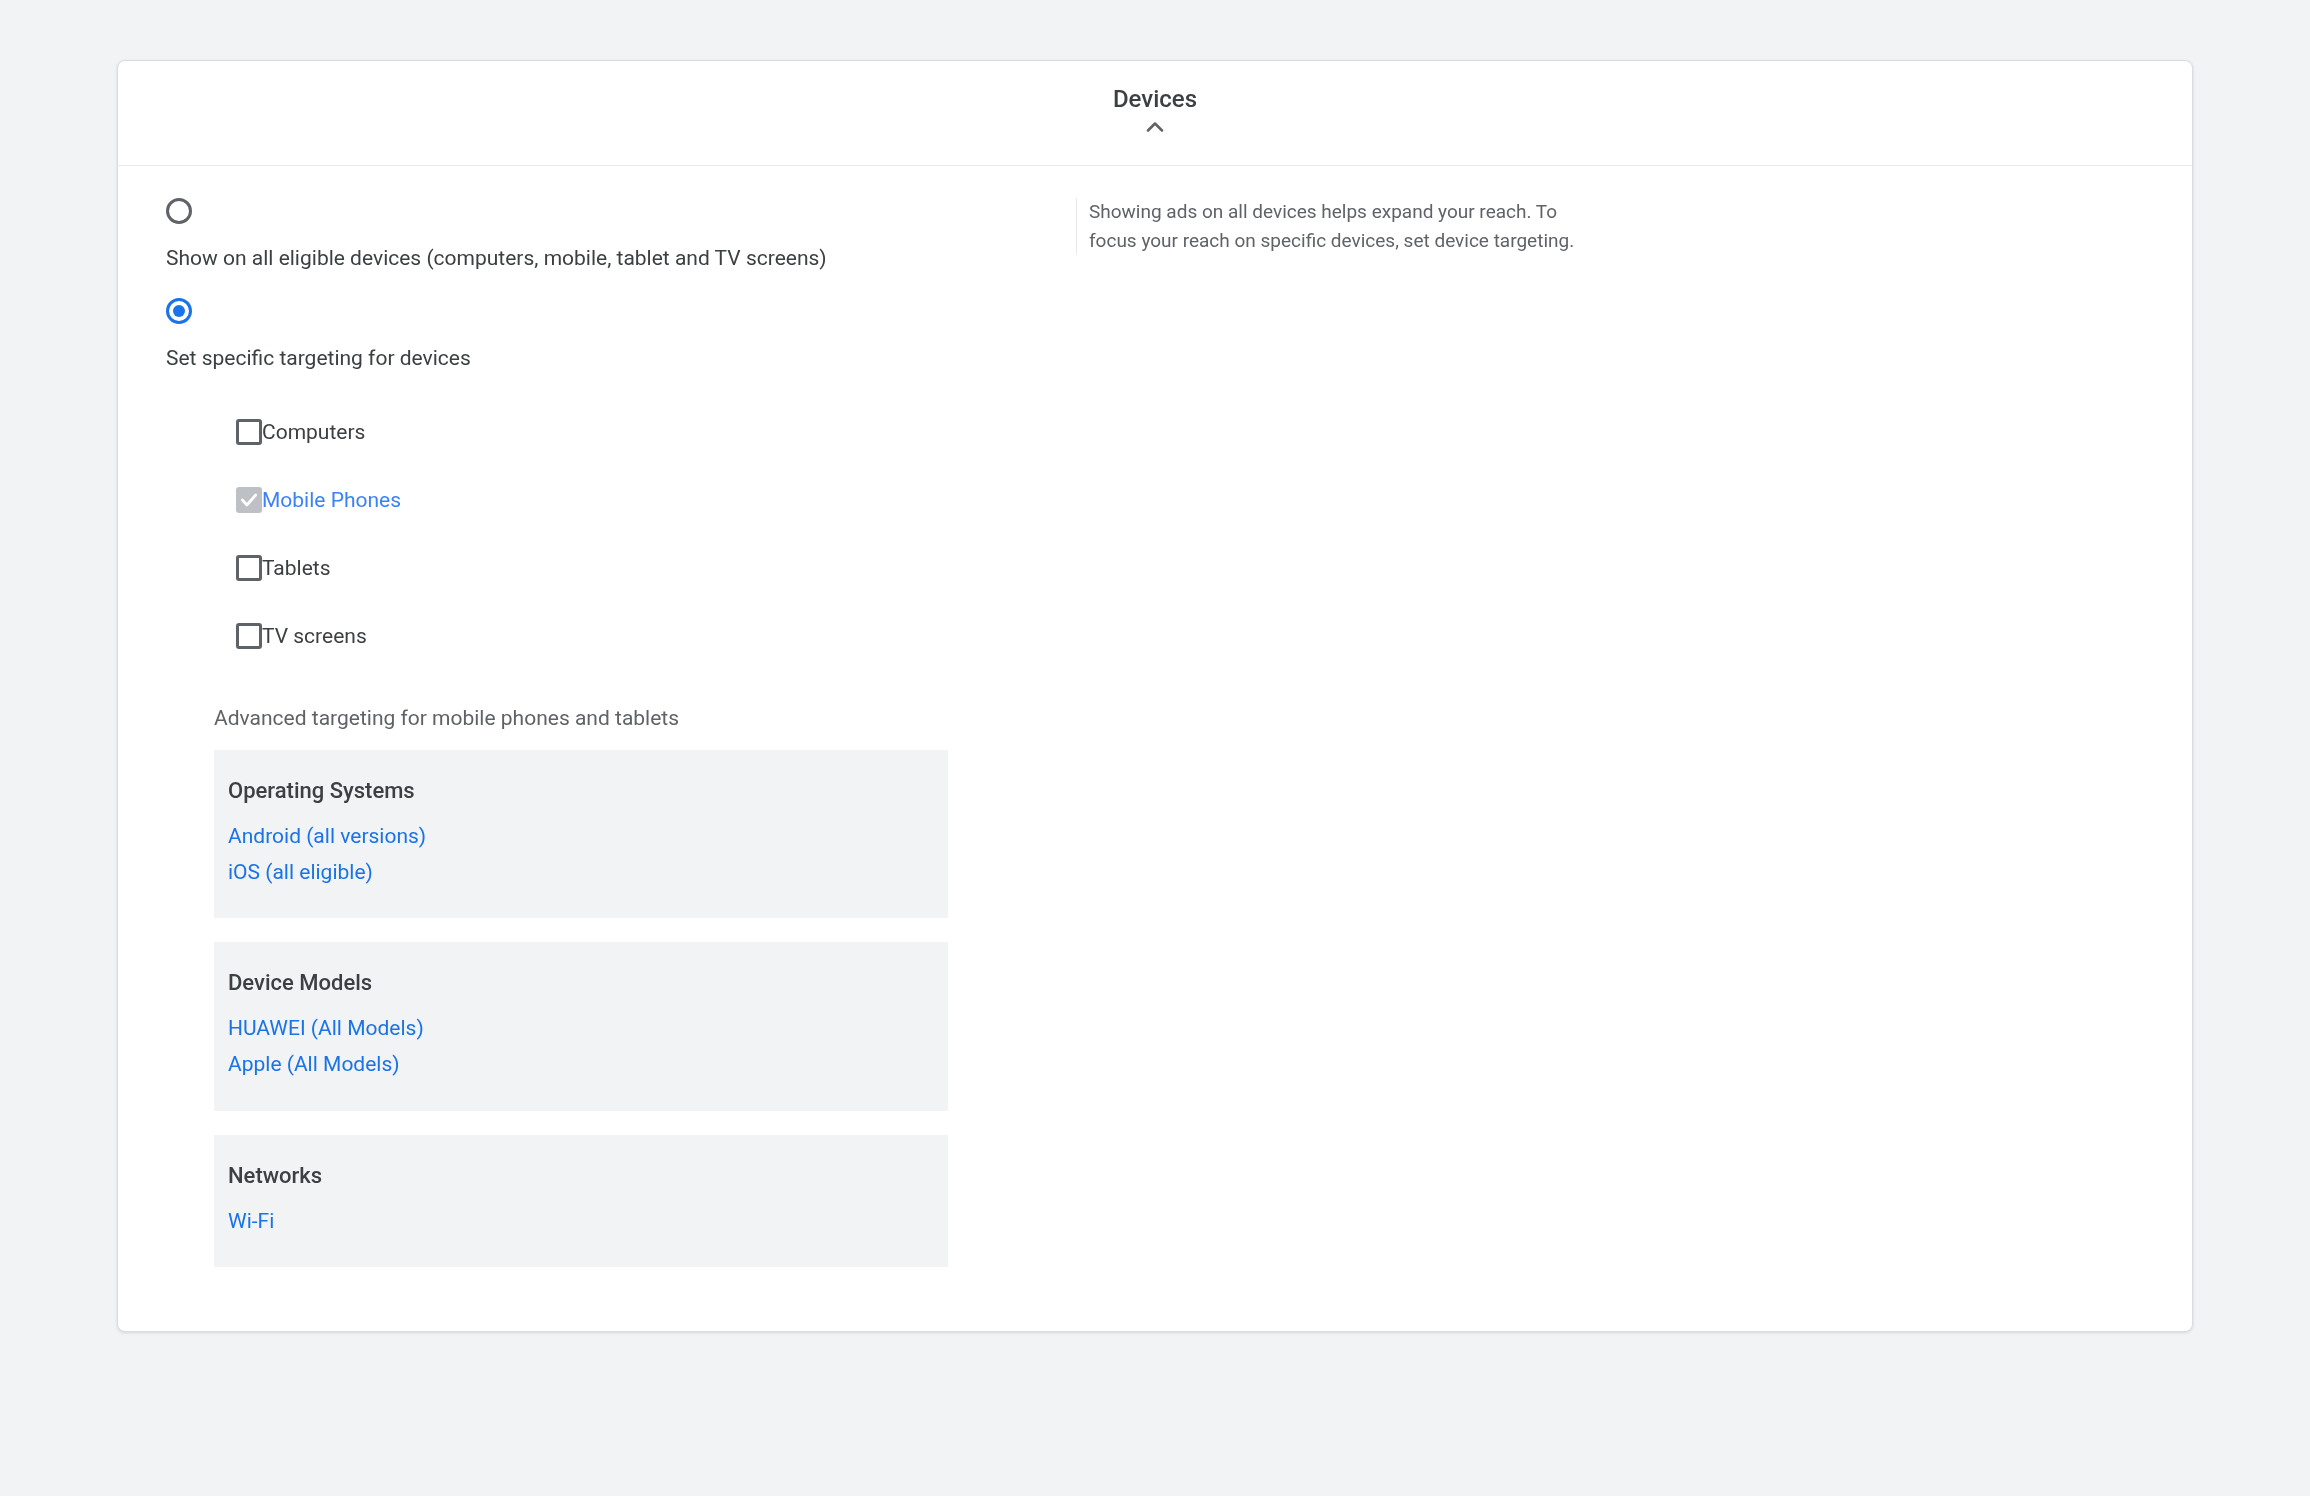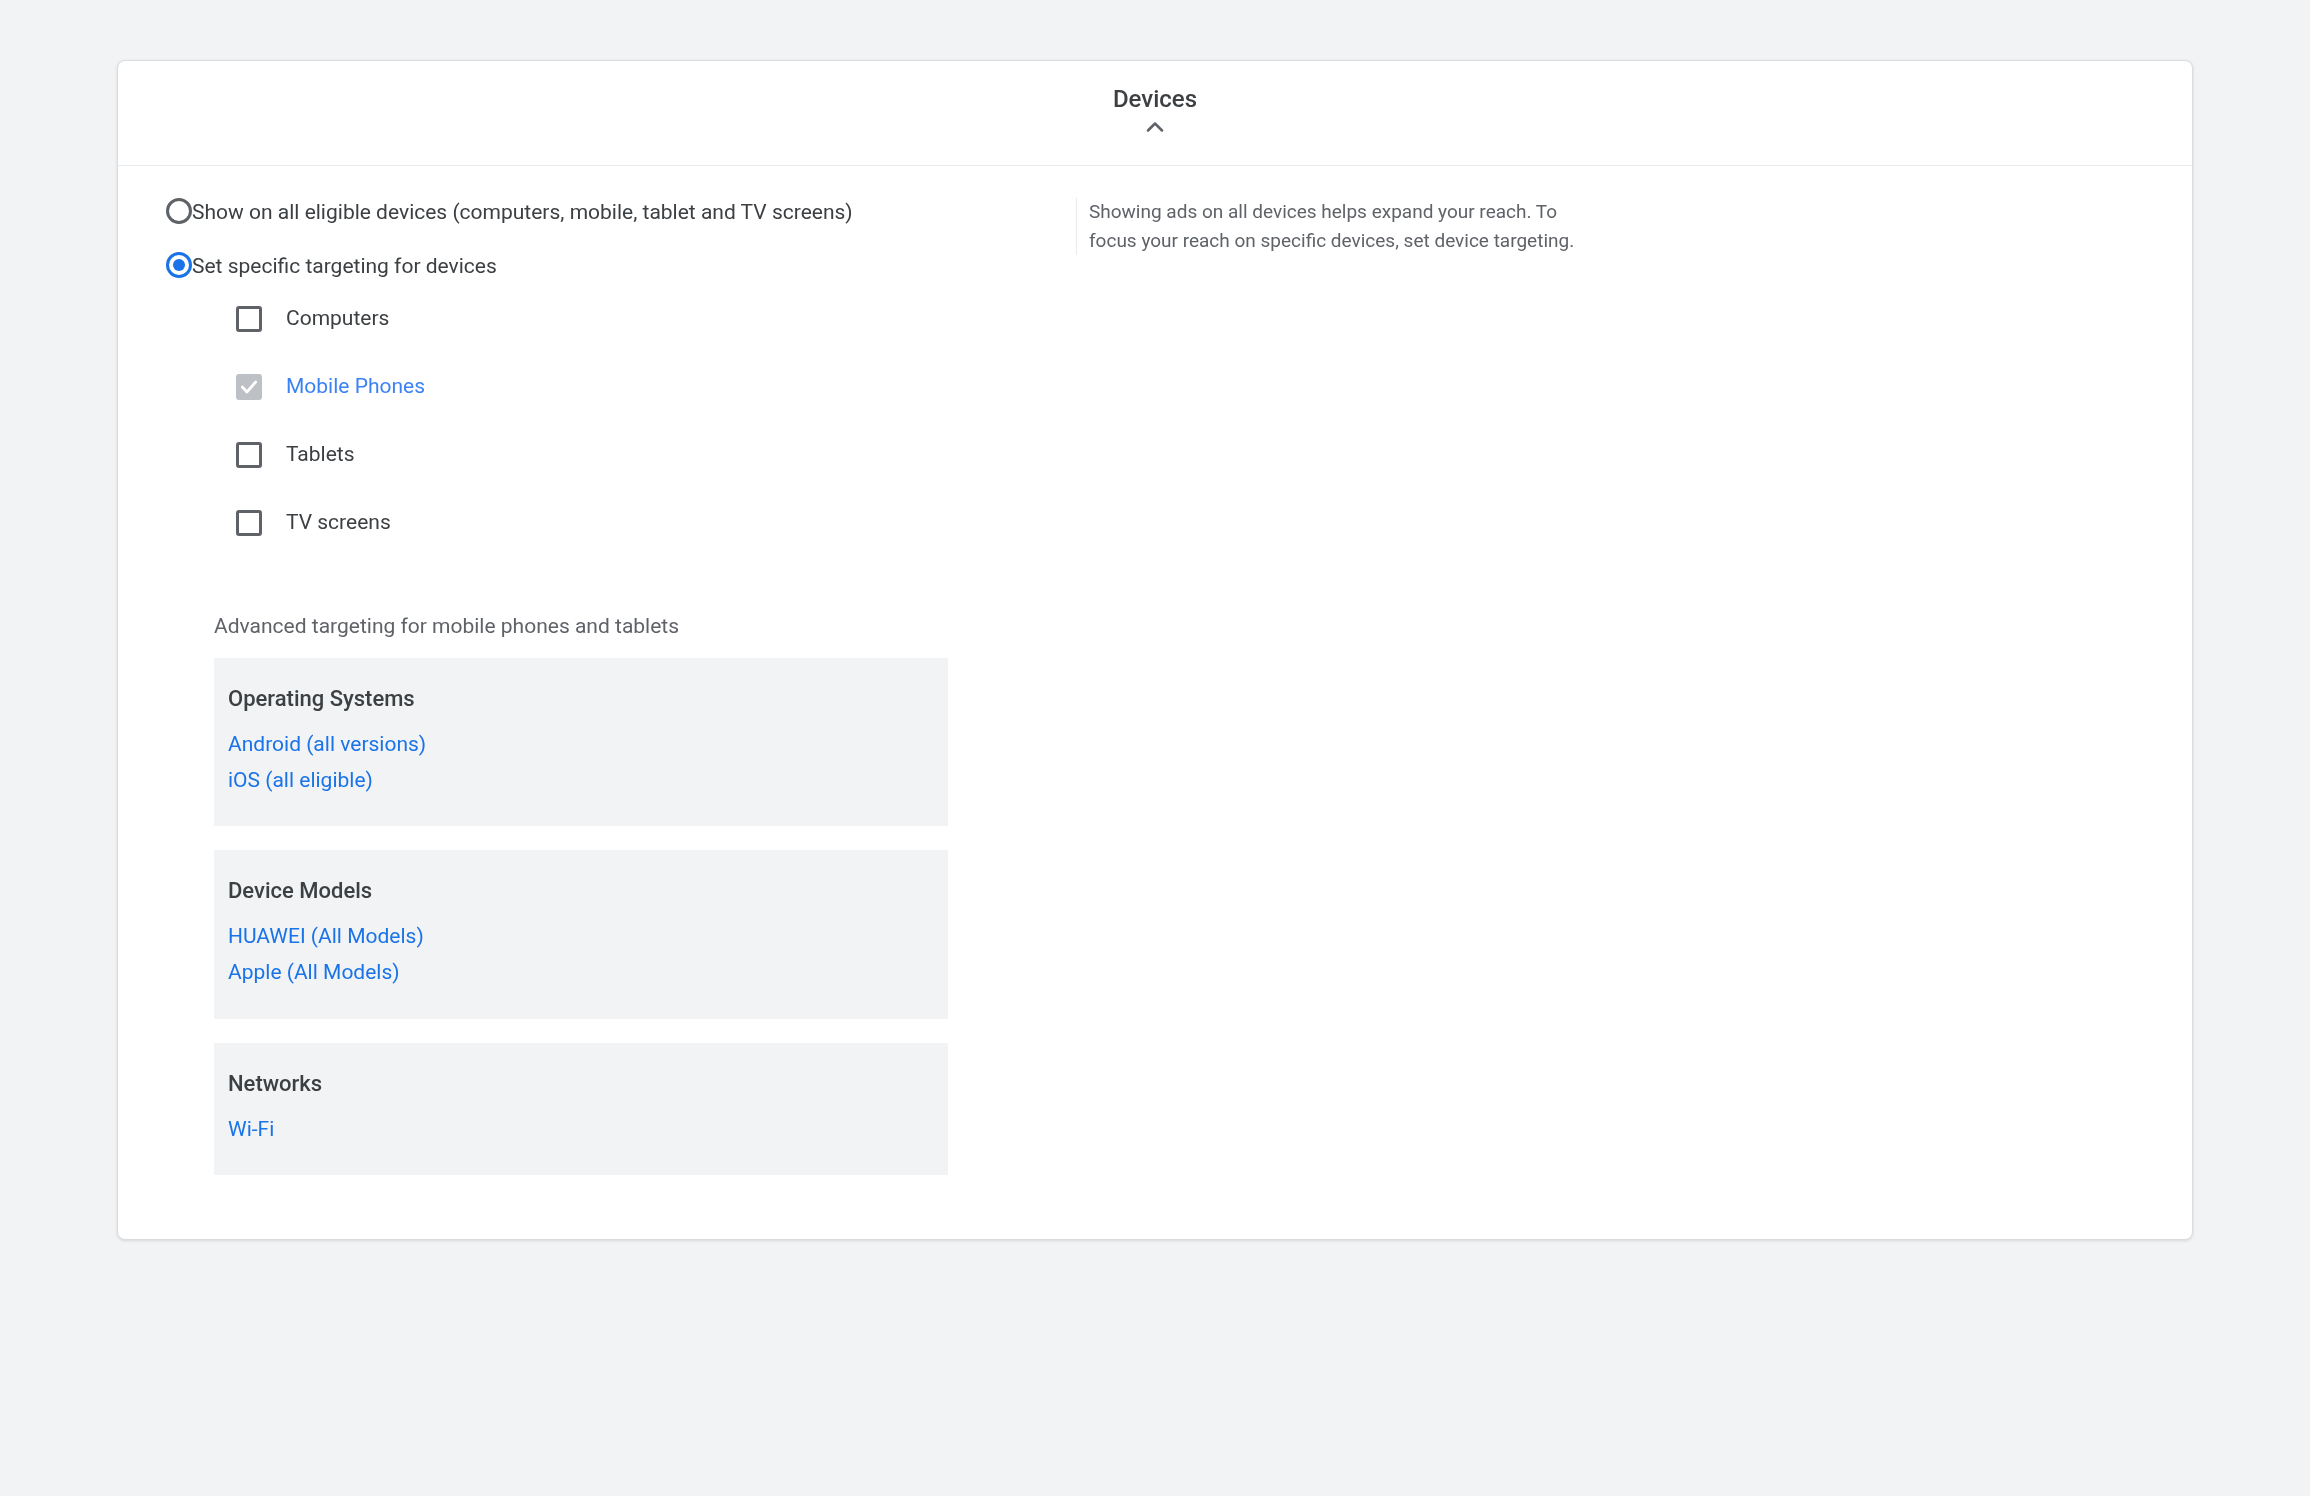--- a/index.html
+++ b/index.html
@@ -48,23 +48,25 @@
       padding-left: 12px;
       border-left: 1px solid #e8eaed;
       color: #5f6368;
       font-size: 19px;
       line-height: 1.5;
       margin-left: 30px;
       align-self: flex-start;
     }
     .radio-row {
       display: flex;
-      align-items: flex-end;
+      align-items: flex-start;
+      gap: 22px;
       margin-bottom: 28px;
       cursor: pointer;
+      flex-direction: column;
     }
     .radio {
       width: 26px;
       height: 26px;
       border-radius: 50%;
       border: 3px solid #5f6368;
       position: relative;
       flex-shrink: 0;
     }
     .radio.selected {
@@ -84,22 +86,21 @@
     .radio-label {
       font-size: 21px;
       color: #3c4043;
     }
     .checkbox-list {
       padding-left: 70px;
       margin-top: 0;
     }
     .checkbox-row {
       display: flex;
-      align-items: flex-start;
-      gap: 24px;
+      align-items: center;
       height: 68px;
       cursor: pointer;
     }
     .checkbox {
       width: 26px;
       height: 26px;
       border: 3px solid #5f6368;
       border-radius: 3px;
       position: relative;
       flex-shrink: 0;

